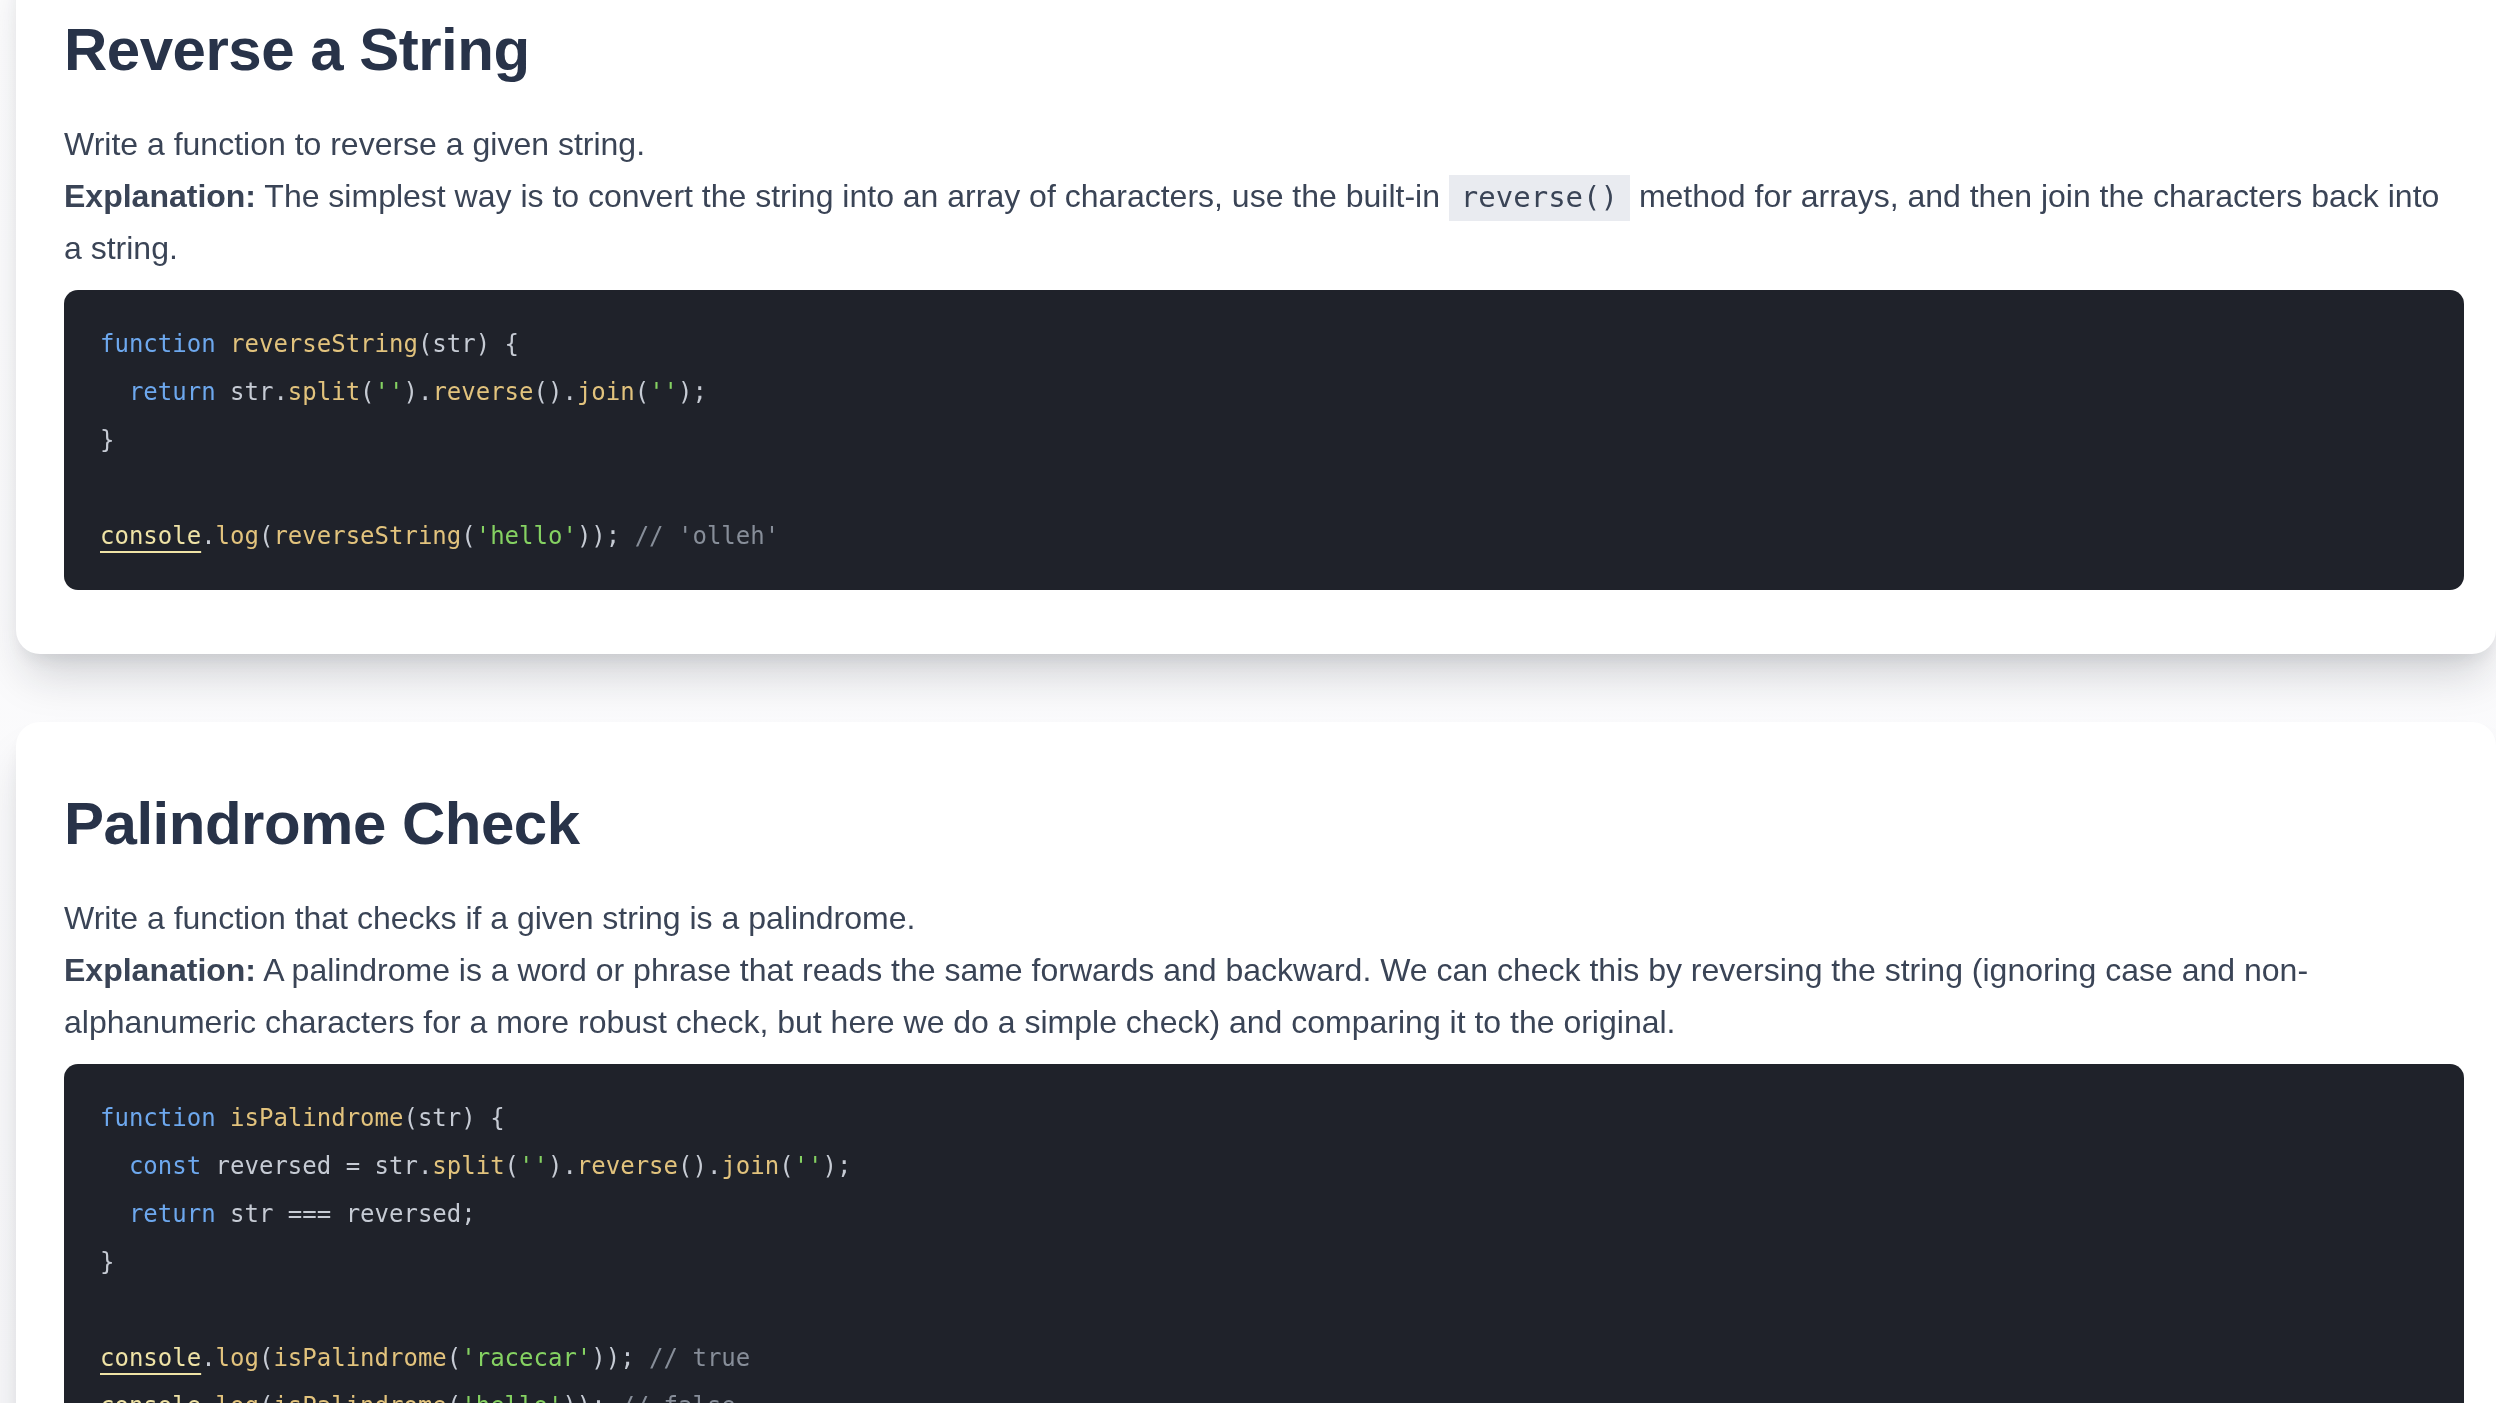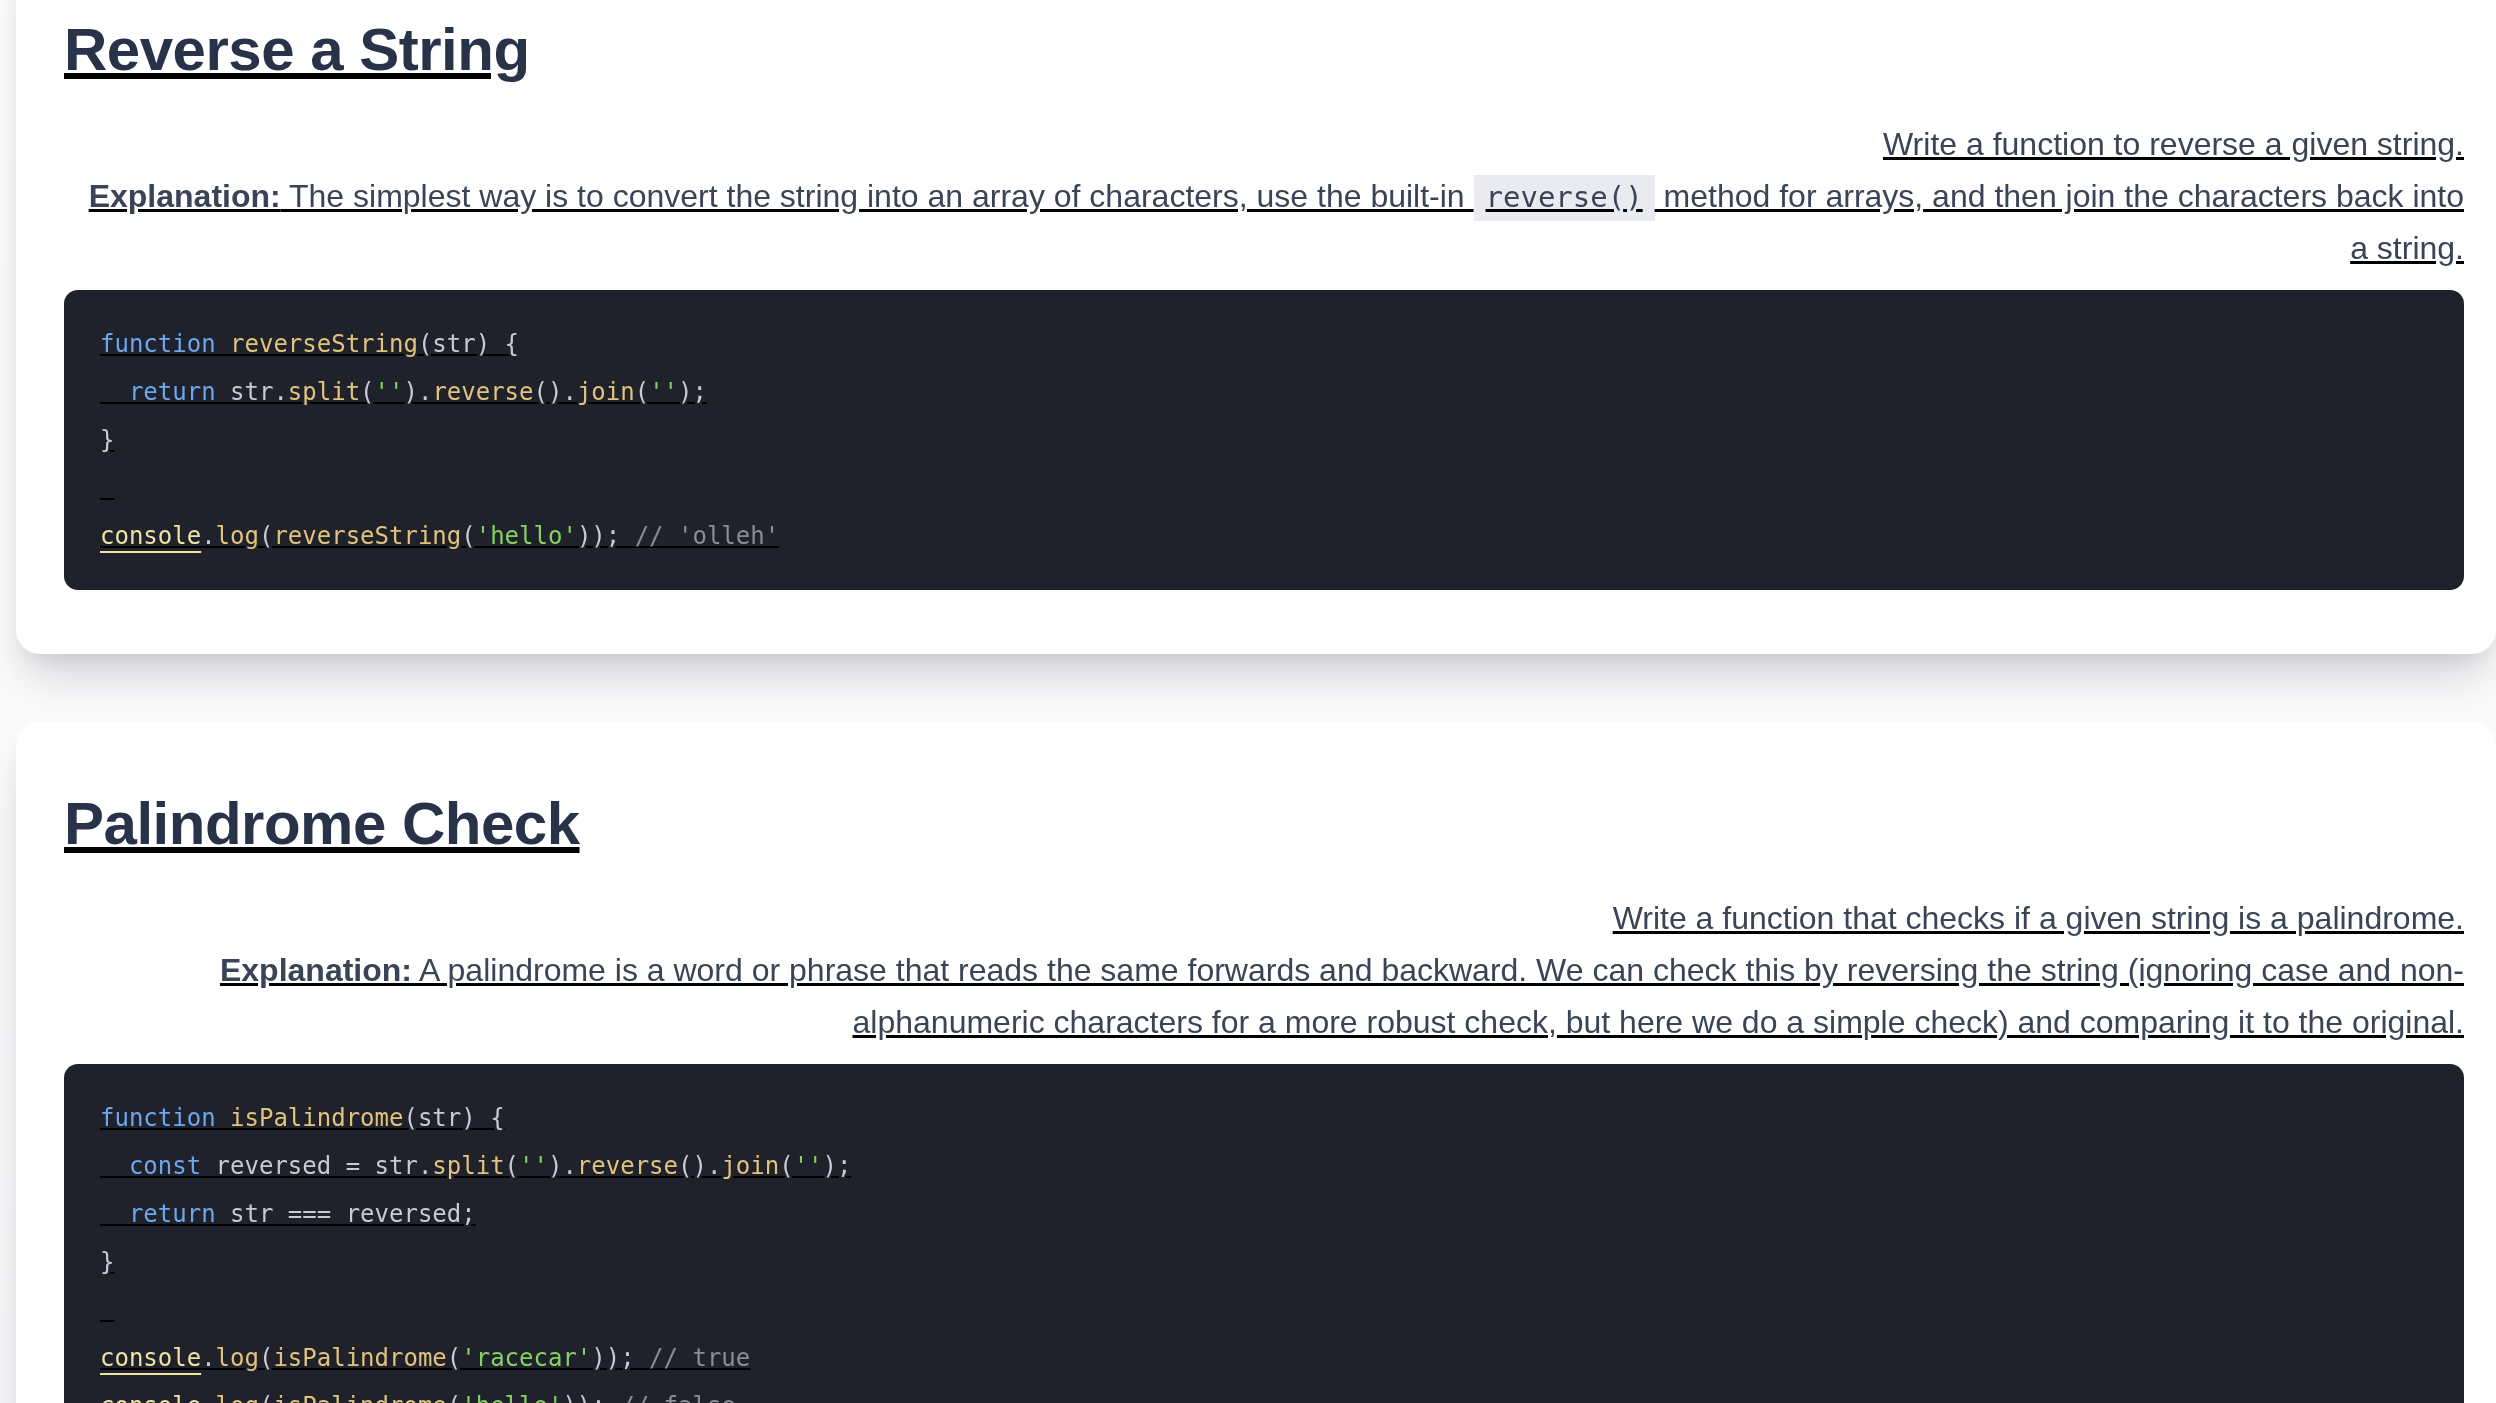--- a/index.html
+++ b/index.html
@@ -1,35 +1,35 @@
 <!DOCTYPE html>
 <html style="--card-bg: #ffffff; --code-bg: #1f222a; --title-color: #283349; --text-color: #3a4456; --chip-bg: #e9ebf0; --kw: #6da8ee; --fn: #e2c37d; --str: #85d262; --cmt: #878e99; --pl: #c6cbd4; --bi: #efe3a6;"><head>
 <meta charset="utf-8">
 <style>
   html,body{margin:0;padding:0;}
   body{
     width:2496px;height:1403px;overflow:hidden;
     background:linear-gradient(180deg,#fdfdfe 0%,#f8f8fa 100%);
     font-family:"Liberation Sans",sans-serif;
   }
-  .page{width:2496px;height:1403px;overflow:hidden;position:relative;padding-left:16px;box-sizing:border-box;text-decoration:underline;}
+  .page{width:2496px;height:1403px;overflow:hidden;position:relative;padding-left:16px;box-sizing:border-box;}
   .card{
     width:2480px;box-sizing:border-box;
     background:var(--card-bg,#ffffff);
     border-radius:24px;
     padding:64px 32px 64px 48px;
     box-shadow:0 30px 45px -10px rgba(24,27,40,.18),0 10px 18px -8px rgba(24,27,40,.10);
   }
   .card.first{margin-top:-52px;margin-bottom:68px;}
   .card h2{
     margin:0 0 30px 0;
     font-size:60px;line-height:76px;font-weight:700;letter-spacing:-0.5px;
     color:var(--title-color,#283349);
   }
-  .card p{margin:0;font-size:32px;line-height:52px;color:var(--text-color,#3a4456);text-align:right;}
+  .card p{margin:0;font-size:32px;line-height:52px;color:var(--text-color,#3a4456);}
   .card p b{font-weight:700;}
   .chip{
     font-family:"DejaVu Sans Mono",monospace;
     font-size:29px;line-height:1;
     background:var(--chip-bg,#e9ebf0);
     color:var(--text-color,#3a4456);
     border-radius:0;
     padding:5px 12px 7px;
     white-space:nowrap;
   }

